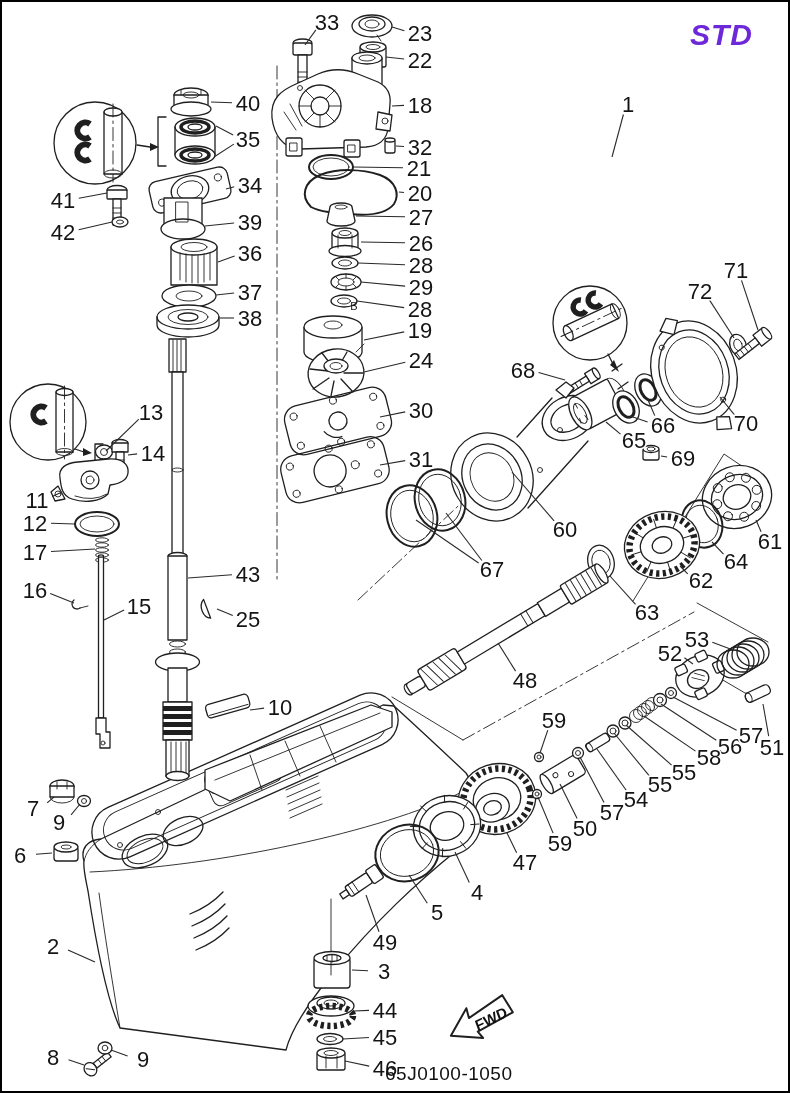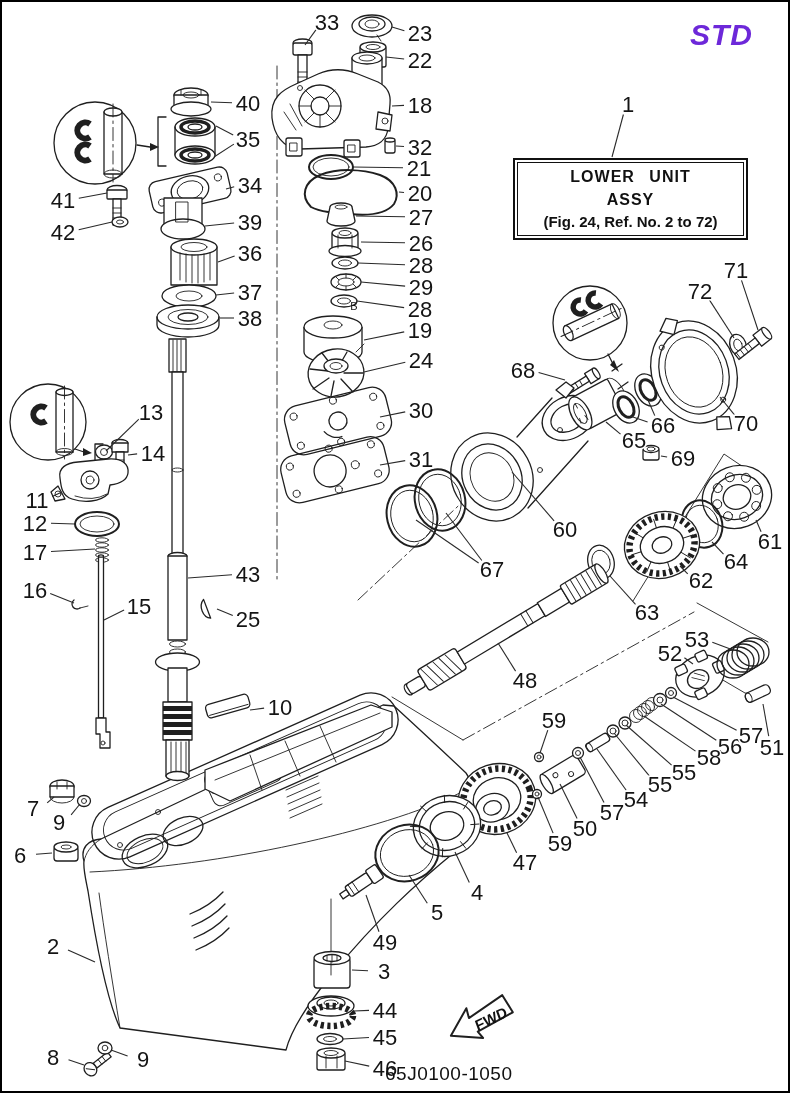--- a/index.html
+++ b/index.html
@@ -855,23 +855,16 @@
         <text x="523" y="370">68</text>
         <text x="683" y="458">69</text>
         <text x="746" y="423">70</text>
         <text x="736" y="270">71</text>
         <text x="700" y="291">72</text>
       </g>
 </svg>
 
 <div class="std">STD</div>
 
-<div class="infobox">
-  <div class="infobox-inner">
-    <div class="ib-l1">LOWER UNIT</div>
-    <div class="ib-l2">ASSY</div>
-    <div class="ib-l3">(Fig. 24, Ref. No. 2 to 72)</div>
-  </div>
+
+<div class="drawno">65J0100-1050</div>
+
 </div>
 
-<div class="drawno">65J0100-1050</div>
-
-</div>
-
 </body></html>

